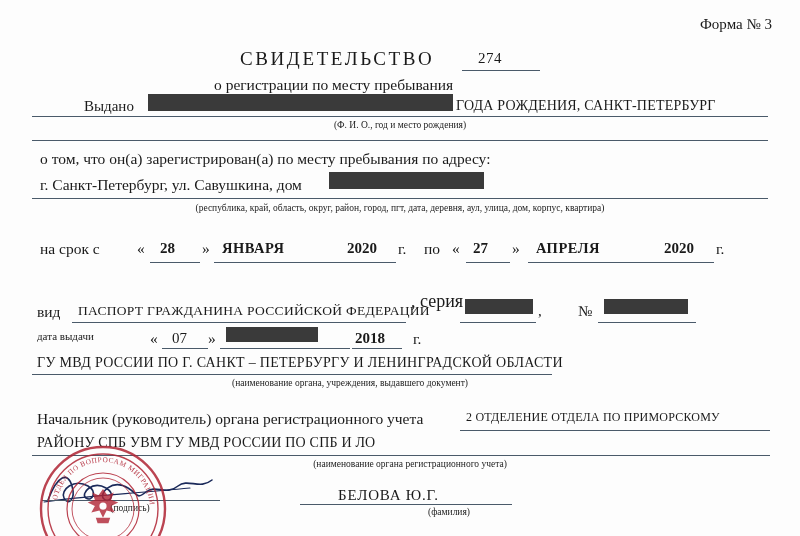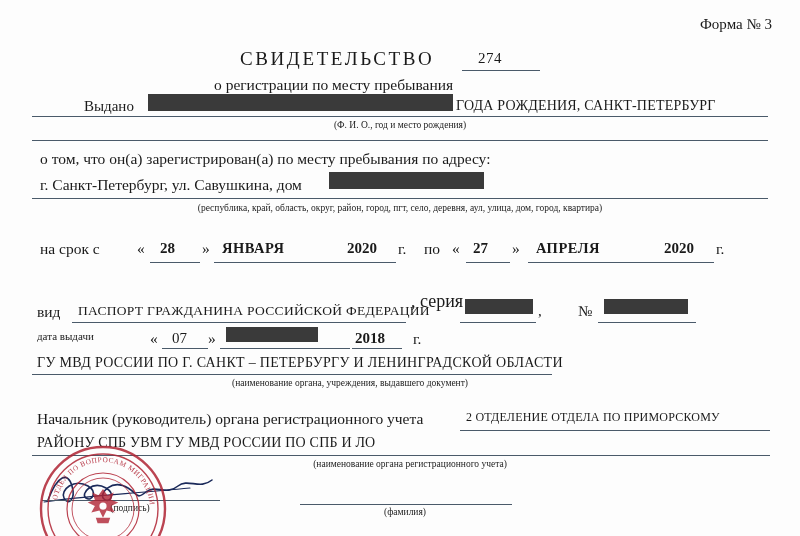--- a/index.html
+++ b/index.html
@@ -140,21 +140,21 @@
   #chief-value2 { top: 435px; left: 37px; font-size: 14px; letter-spacing: .2px; }
   #rule-chief1 { top: 430px; left: 460px; width: 310px; }
   #rule-chief2 { top: 455px; left: 32px; width: 738px; }
   #chief-caption { top: 459px; left: 210px; width: 400px; }
 
   
   #rule-sign { top: 500px; left: 42px; width: 178px; }
   #sign-caption { top: 503px; left: 80px; width: 100px; }
   #fam-value { top: 487px; left: 338px; font-size: 15px; letter-spacing: .8px; }
   #rule-fam { top: 504px; left: 300px; width: 212px; }
-  #fam-caption { top: 507px; left: 340px; width: 130px; }
+  #fam-caption { top: 507px; left: 340px; width: 130px; text-align: right; }
 
   
   #signature-scribble {
     position: absolute;
     top: 466px; left: 40px;
     width: 185px; height: 44px;
     pointer-events: none;
   }
 
   
@@ -181,21 +181,21 @@
   <div class="redact" id="issued-redact"></div>
   <div class="abs" id="issued-tail">ГОДА РОЖДЕНИЯ, САНКТ-ПЕТЕРБУРГ</div>
   <div class="rule" id="issued-rule"></div>
   <div class="caption" id="fio-caption">(Ф. И. О., год и место рождения)</div>
   <div class="rule" id="issued-rule2"></div>
 
   <div class="abs" id="reg-line">о том, что он(а) зарегистрирован(а) по месту пребывания по адресу:</div>
   <div class="abs" id="addr-line">г. Санкт-Петербург, ул. Савушкина, дом</div>
   <div class="redact" id="addr-redact"></div>
   <div class="rule" id="addr-rule"></div>
-  <div class="caption" id="addr-caption">(республика, край, область, округ, район, город, пгт, село, деревня, аул, улица, дом, город, квартира)</div>
+  <div class="caption" id="addr-caption">(республика, край, область, округ, район, город, пгт, дата, деревня, аул, улица, дом, корпус, квартира)</div>
 
   <div class="abs" id="term-label">на срок с</div>
   <div class="abs" id="term-q1">«</div>
   <div class="abs" id="term-day-from">28</div>
   <div class="abs" id="term-q2">»</div>
   <div class="abs" id="term-month-from">ЯНВАРЯ</div>
   <div class="abs" id="term-year-from">2020</div>
   <div class="abs" id="term-g1">г.</div>
   <div class="abs" id="term-po">по</div>
   <div class="abs" id="term-q3">«</div>
@@ -246,20 +246,21 @@
 
   <svg id="signature-scribble" viewBox="0 0 185 44">
     <path d="M8,34 C18,8 28,6 32,20 C36,34 28,40 24,32 C20,24 34,12 48,20 C58,26 52,36 46,32 C40,28 52,14 66,22
              C76,28 70,38 64,33 C58,28 72,12 88,22 C98,28 96,34 106,26 C116,18 126,30 138,20 C148,12 160,24 172,14" fill="none" stroke="#1b2a5a" stroke-width="1.6" stroke-linecap="round"></path>
     <path d="M4,36 C40,30 90,28 150,22" fill="none" stroke="#1b2a5a" stroke-width="1.1" stroke-linecap="round"></path>
   </svg>
 
   <div class="rule" id="rule-sign"></div>
   <div class="caption" id="sign-caption">(подпись)</div>
 
+  <div class="abs" id="fam-value">БЕЛОВА Ю.Г.</div>
   <div class="rule" id="rule-fam"></div>
   <div class="caption" id="fam-caption">(фамилия)</div>
 
   <div id="stamp">
     <svg width="130" height="130" viewBox="0 0 130 130">
       <defs>
         <path id="arcTop" d="M 18,65 A 47,47 0 0 1 112,65"></path>
         <path id="arcBottom" d="M 24,65 A 41,41 0 0 0 106,65"></path>
       </defs>
       <g stroke="#b02434" fill="none" opacity="0.85">

